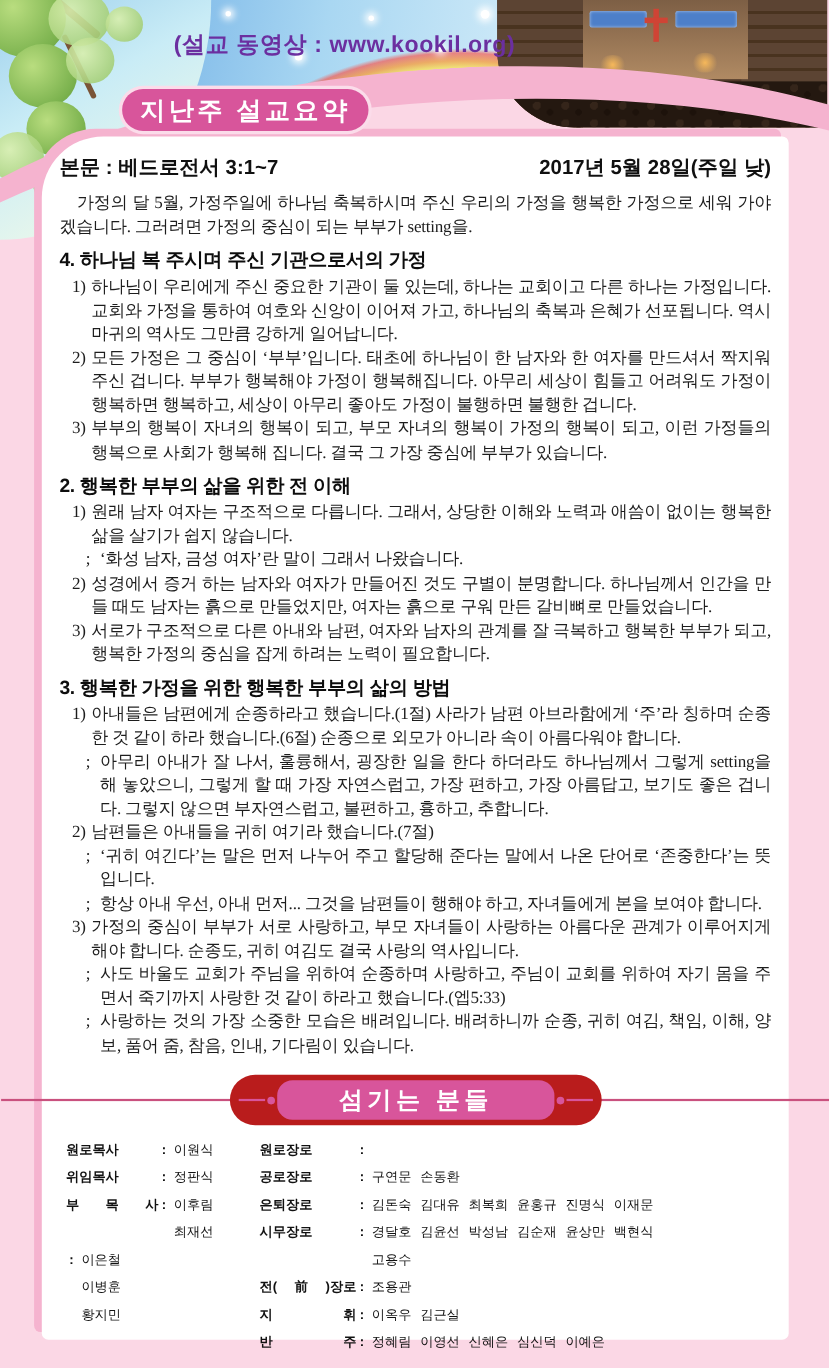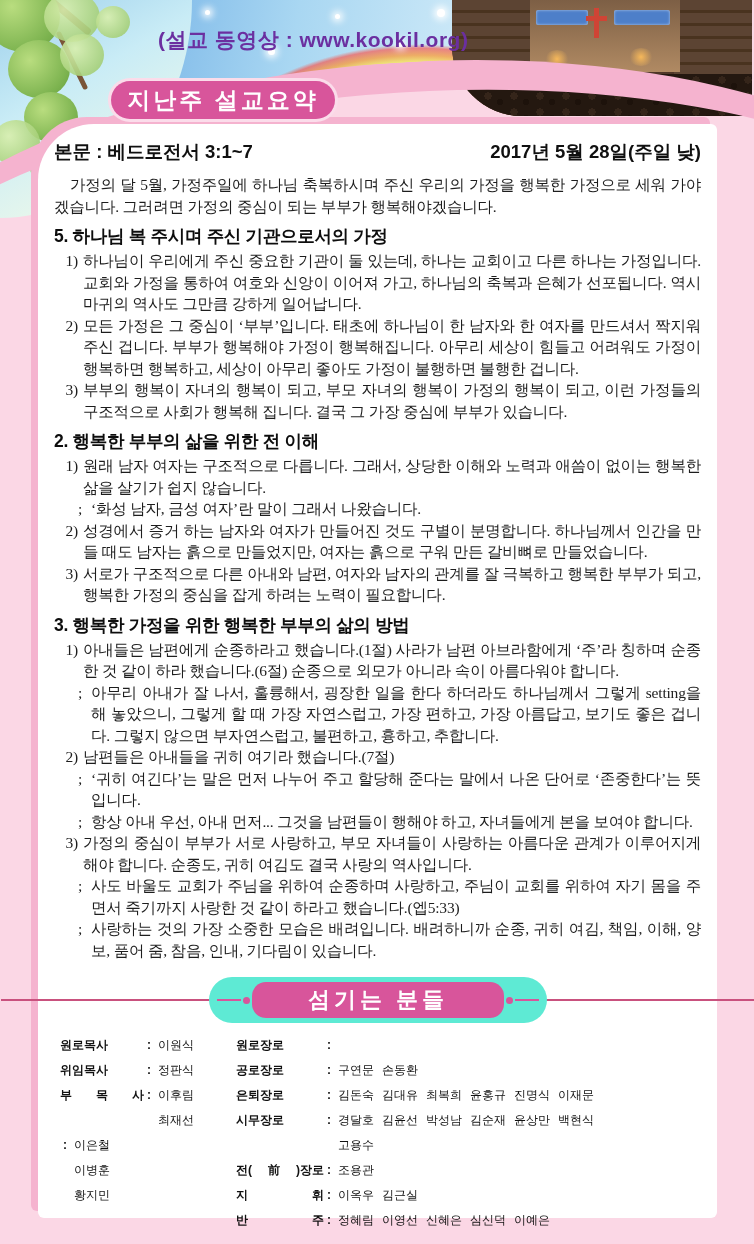--- a/index.html
+++ b/index.html
@@ -64,21 +64,21 @@
   .item{display:flex;}
   .item .marker{flex:0 0 24px;text-align:right;padding-right:5px;}
   .item .itext{flex:1;}
   .item.note{padding-left:24px;}
   .item.note .marker{flex:0 0 11px;text-align:left;padding-right:2px;}
 
   
   .serving{position:relative;margin:12px -54px 0 -53px;height:46px;}
   .serving-line{position:absolute;left:0;right:0;top:22px;height:2px;background:#c9517e;}
   .serving-pill-outer{position:relative;margin:16px auto;width:338px;height:46px;
-      background:#5eead4;border-radius:23px;}
+      background:#b91c1c;border-radius:23px;}
   .serving-pill-inner{position:absolute;left:50%;top:5px;transform:translateX(-50%);
       width:252px;height:36px;background:#d8559b;border-radius:14px;color:#fff;
       font-weight:bold;font-size:22px;letter-spacing:4px;
       display:flex;align-items:center;justify-content:center;}
   .pill-dot{position:absolute;top:20px;width:7px;height:7px;border-radius:50%;background:#d8559b;}
   .pill-line{position:absolute;top:22px;height:2px;width:24px;background:#d8559b;}
   .serving-body{display:flex;padding:10px 0 0 6px;}
   .scol-left{width:176px;}
   .scol-right{flex:1;}
   .srow{display:flex;line-height:25px;font-size:12px;color:#111;}
@@ -139,35 +139,35 @@
 
   <div class="card">
 
     <div class="info">
       <div class="info-row">
         <span>본문 : 베드로전서 3:1~7</span>
         <span>2017년 5월 28일(주일 낮)</span>
       </div>
     </div>
 
-    <p class="body-text intro">가정의 달 5월, 가정주일에 하나님 축복하시며 주신 우리의 가정을 행복한 가정으로 세워 가야겠습니다. 그러려면 가정의 중심이 되는 부부가 행복해야겠습니다.</p>
+    <p class="body-text intro">가정의 달 5월, 가정주일에 하나님 축복하시며 주신 우리의 가정을 행복한 가정으로 세워 가야겠습니다. 그러려면 가정의 중심이 되는 부부가 setting을.</p>
 
     <div id="sections">
-        <div class="sec-heading">5. 하나님 복 주시며 주신 기관으로서의 가정</div>
+        <div class="sec-heading">4. 하나님 복 주시며 주신 기관으로서의 가정</div>
         <div class="body-text item">
           <span class="marker">1)</span>
           <span class="itext">하나님이 우리에게 주신 중요한 기관이 둘 있는데, 하나는 교회이고 다른 하나는 가정입니다. 교회와 가정을 통하여 여호와 신앙이 이어져 가고, 하나님의 축복과 은혜가 선포됩니다. 역시 마귀의 역사도 그만큼 강하게 일어납니다.</span>
         </div>
         <div class="body-text item">
           <span class="marker">2)</span>
           <span class="itext">모든 가정은 그 중심이 ‘부부’입니다. 태초에 하나님이 한 남자와 한 여자를 만드셔서 짝지워 주신 겁니다. 부부가 행복해야 가정이 행복해집니다. 아무리 세상이 힘들고 어려워도 가정이 행복하면 행복하고, 세상이 아무리 좋아도 가정이 불행하면 불행한 겁니다.</span>
         </div>
         <div class="body-text item">
           <span class="marker">3)</span>
-          <span class="itext">부부의 행복이 자녀의 행복이 되고, 부모 자녀의 행복이 가정의 행복이 되고, 이런 가정들의 구조적으로 사회가 행복해 집니다. 결국 그 가장 중심에 부부가 있습니다.</span>
+          <span class="itext">부부의 행복이 자녀의 행복이 되고, 부모 자녀의 행복이 가정의 행복이 되고, 이런 가정들의 행복으로 사회가 행복해 집니다. 결국 그 가장 중심에 부부가 있습니다.</span>
         </div>
         <div class="sec-heading">2. 행복한 부부의 삶을 위한 전 이해</div>
         <div class="body-text item">
           <span class="marker">1)</span>
           <span class="itext">원래 남자 여자는 구조적으로 다릅니다. 그래서, 상당한 이해와 노력과 애씀이 없이는 행복한 삶을 살기가 쉽지 않습니다.</span>
         </div>
         <div class="body-text item note">
           <span class="marker">;</span>
           <span class="itext">‘화성 남자, 금성 여자’란 말이 그래서 나왔습니다.</span>
         </div>

